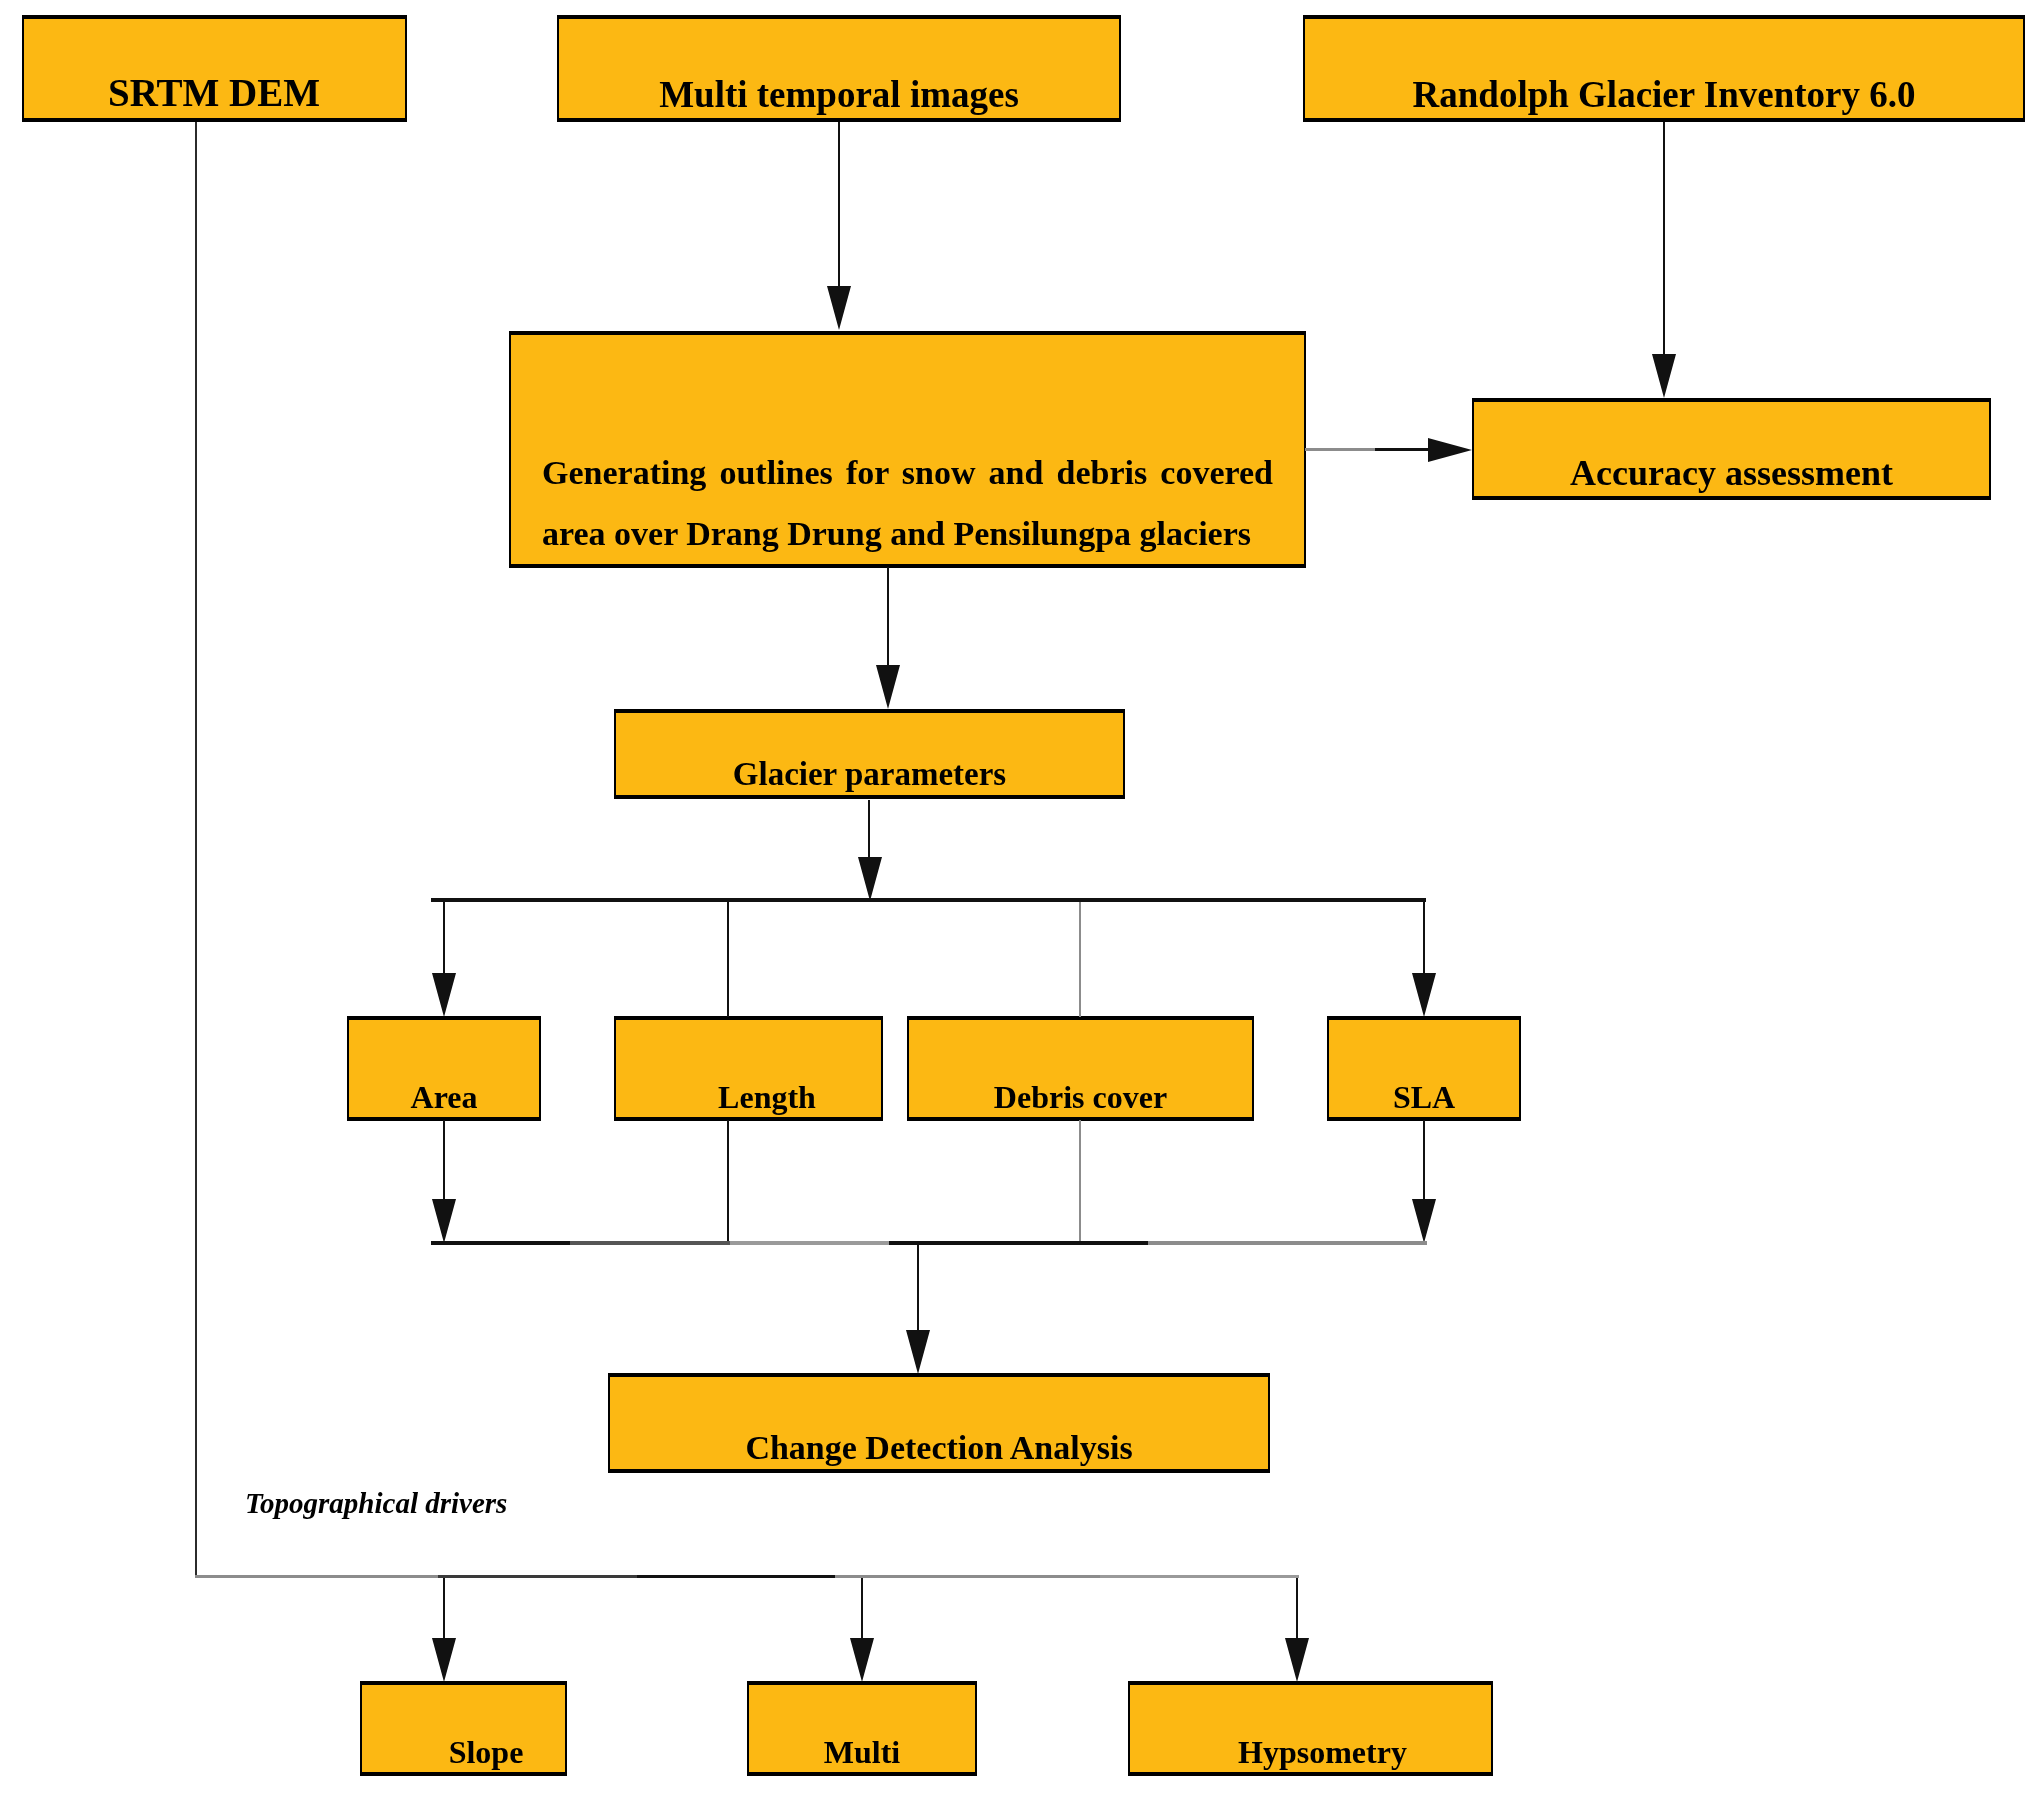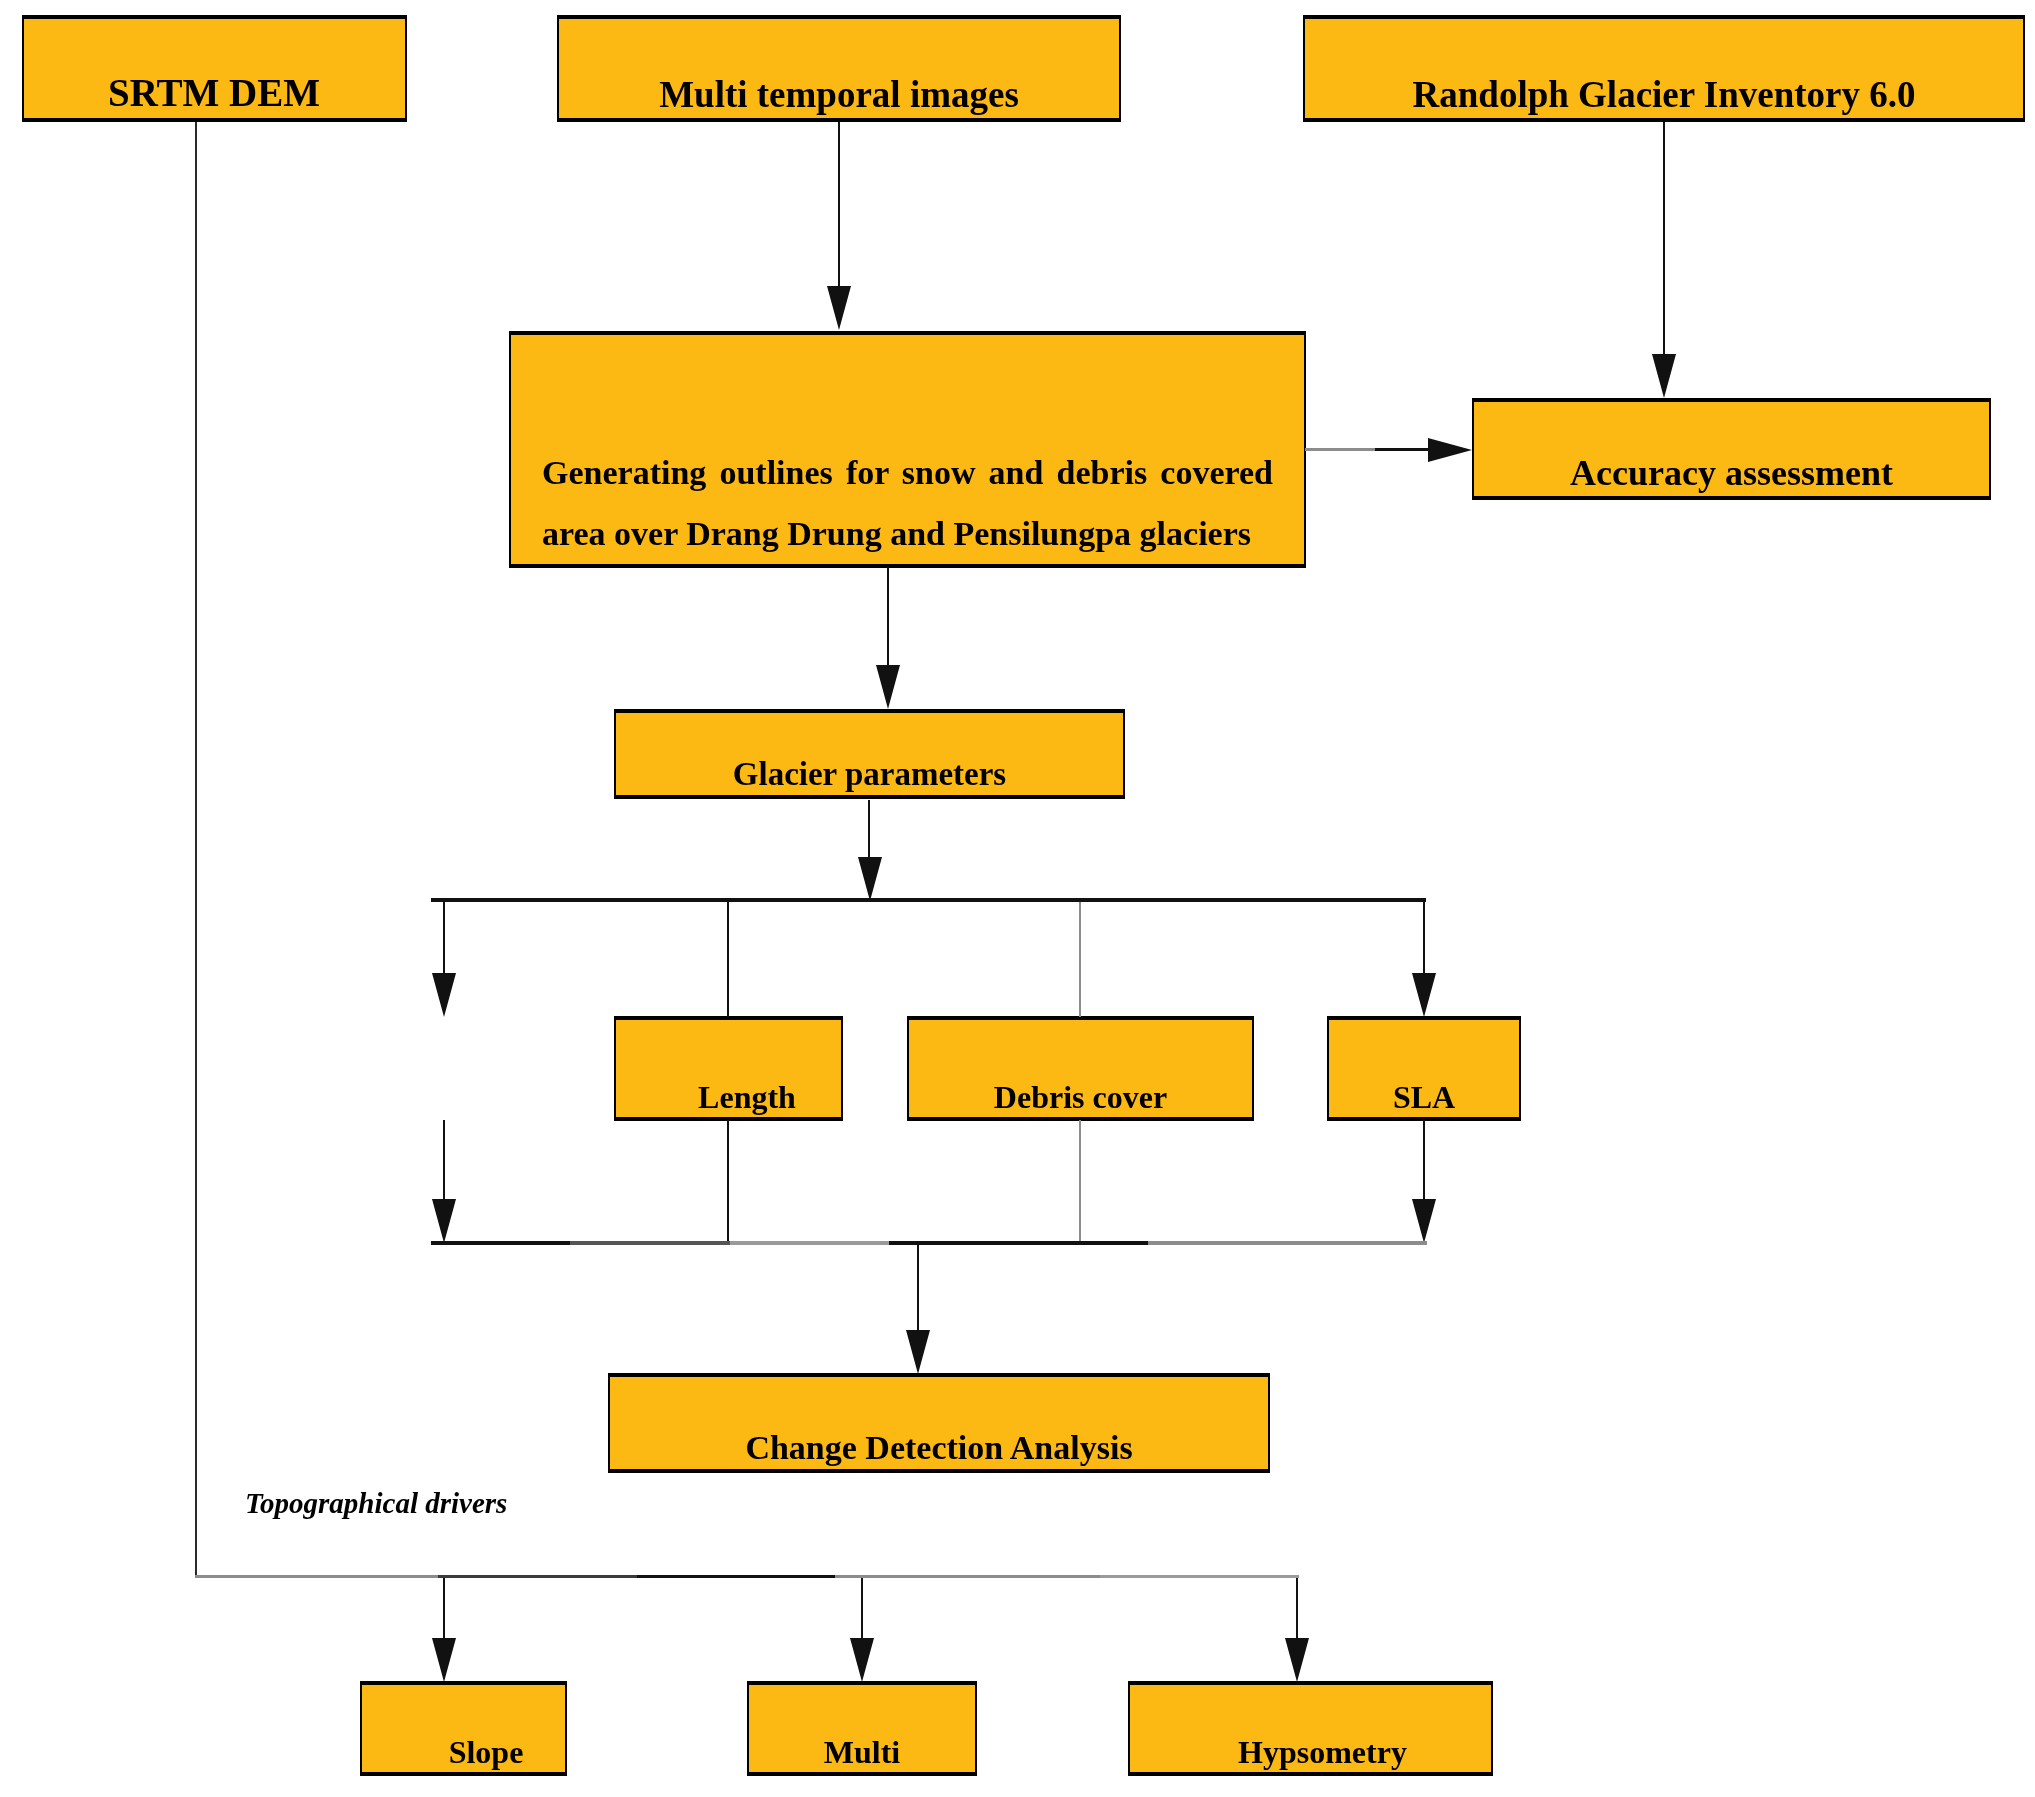--- a/index.html
+++ b/index.html
@@ -91,22 +91,25 @@
   </div>
 
   <div class="node" style="left:1472px;top:398px;width:519px;height:102px;font-size:36px;">
     <span>Accuracy assessment</span>
   </div>
 
   <div class="node" style="left:614px;top:709px;width:511px;height:90px;font-size:33px;">
     <span>Glacier parameters</span>
   </div>
 
+  <div class="node" style="left:347px;top:1016px;width:194px;height:105px;font-size:32px;">
+    <span>Area</span>
+  </div>
 
-  <div class="node" style="left:614px;top:1016px;width:229px;height:105px;font-size:32px;padding-left:37px;">
+  <div class="node" style="left:614px;top:1016px;width:269px;height:105px;font-size:32px;padding-left:37px;">
     <span>Length</span>
   </div>
 
   <div class="node" style="left:907px;top:1016px;width:347px;height:105px;font-size:32px;">
     <span>Debris cover</span>
   </div>
 
   <div class="node" style="left:1327px;top:1016px;width:194px;height:105px;font-size:32px;">
     <span>SLA</span>
   </div>

